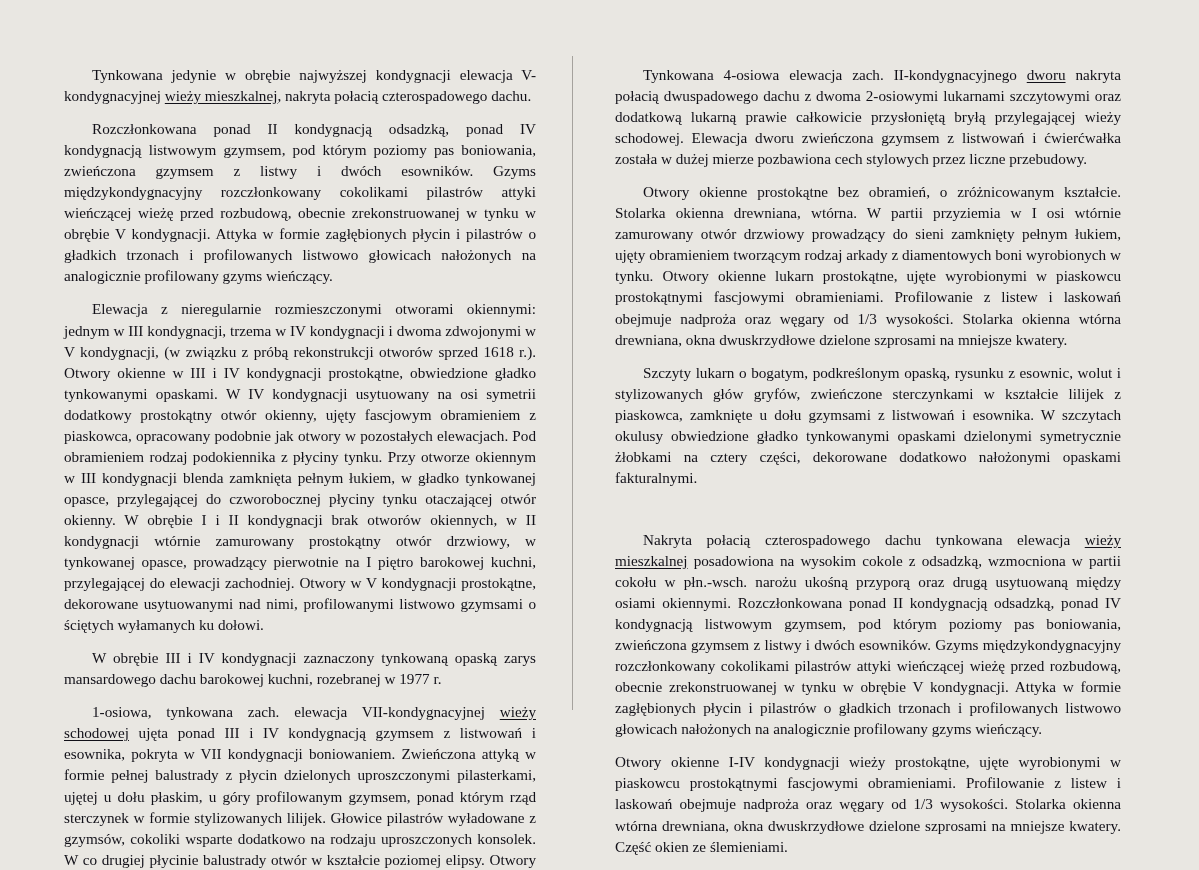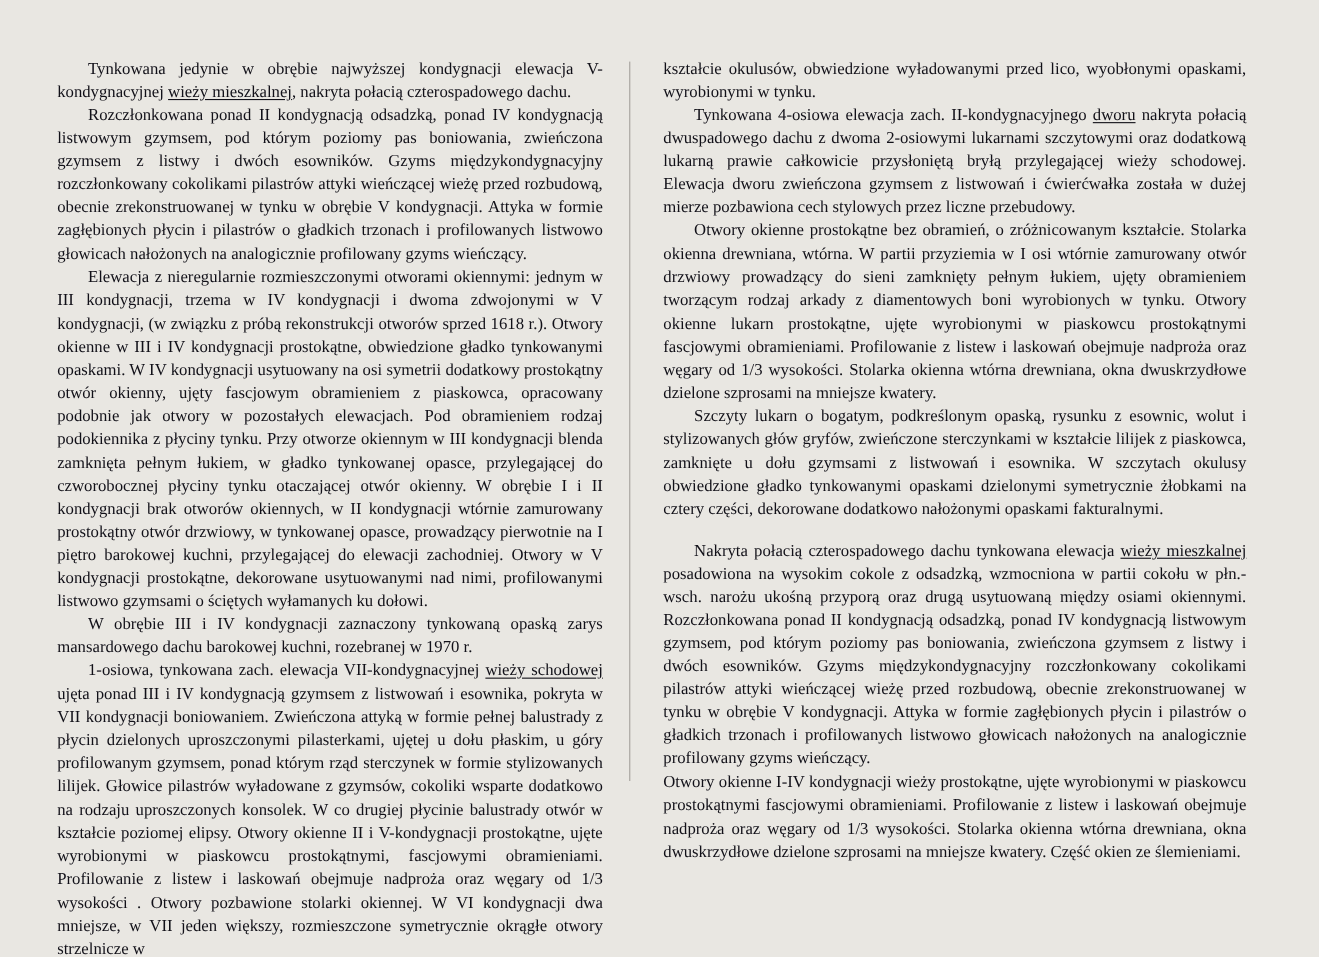--- a/index.html
+++ b/index.html
@@ -47,21 +47,21 @@
     background: #8d8b86;
     margin-top: 4px;
     margin-bottom: 120px;
     opacity: 0.75;
   }
   .col-right {
     width: 560px;
     padding-left: 30px;
   }
   p {
-    margin: 0;
+    margin: 12px;
   }
   p.indent {
     text-indent: 28px;
   }
   p.noindent {
     text-indent: 0;
   }
   .u {
     text-decoration: underline;
     text-underline-offset: 2px;
@@ -84,33 +84,30 @@
       <p class="col indent">
         <span>Tynkowana jedynie w obrębie najwyższej kondygnacji elewacja V-kondygnacyjnej </span><span class="u">wieży mieszkalnej</span><span>, nakryta połacią czterospadowego dachu.</span>
       </p>
       <p class="col indent">
         <span>Rozczłonkowana ponad II kondygnacją odsadzką, ponad IV kondygnacją listwowym gzymsem, pod którym poziomy pas boniowania, zwieńczona gzymsem z listwy i dwóch esowników. Gzyms międzykondygnacyjny rozczłonkowany cokolikami pilastrów attyki wieńczącej wieżę przed rozbudową, obecnie zrekonstruowanej w tynku w obrębie V kondygnacji. Attyka w formie zagłębionych płycin i pilastrów o gładkich trzonach i profilowanych listwowo głowicach nałożonych na analogicznie profilowany gzyms wieńczący.</span>
       </p>
       <p class="col indent">
         <span>Elewacja z nieregularnie rozmieszczonymi otworami okiennymi: jednym w III kondygnacji, trzema w IV kondygnacji i dwoma zdwojonymi w V kondygnacji, (w związku z próbą rekonstrukcji otworów sprzed 1618 r.). Otwory okienne w III i IV kondygnacji prostokątne, obwiedzione gładko tynkowanymi opaskami. W IV kondygnacji usytuowany na osi symetrii dodatkowy prostokątny otwór okienny, ujęty fascjowym obramieniem z piaskowca, opracowany podobnie jak otwory w pozostałych elewacjach. Pod obramieniem rodzaj podokiennika z płyciny tynku. Przy otworze okiennym w III kondygnacji blenda zamknięta pełnym łukiem, w gładko tynkowanej opasce, przylegającej do czworobocznej płyciny tynku otaczającej otwór okienny. W obrębie I i II kondygnacji brak otworów okiennych, w II kondygnacji wtórnie zamurowany prostokątny otwór drzwiowy, w tynkowanej opasce, prowadzący pierwotnie na I piętro barokowej kuchni, przylegającej do elewacji zachodniej. Otwory w V kondygnacji prostokątne, dekorowane usytuowanymi nad nimi, profilowanymi listwowo gzymsami o ściętych wyłamanych ku dołowi.</span>
       </p>
       <p class="col indent">
-        <span>W obrębie III i IV kondygnacji zaznaczony tynkowaną opaską zarys mansardowego dachu barokowej kuchni, rozebranej w 1970 r.</span>
+        <span>W obrębie III i IV kondygnacji zaznaczony tynkowaną opaską zarys mansardowego dachu barokowej kuchni, rozebranej w 1977 r.</span>
       </p>
       <p class="col indent">
         <span>1-osiowa, tynkowana zach. elewacja VII-kondygnacyjnej </span><span class="u">wieży schodowej</span><span> ujęta ponad III i IV kondygnacją gzymsem z listwowań i esownika, pokryta w VII kondygnacji boniowaniem. Zwieńczona attyką w formie pełnej balustrady z płycin dzielonych uproszczonymi pilasterkami, ujętej u dołu płaskim, u góry profilowanym gzymsem, ponad którym rząd sterczynek w formie stylizowanych lilijek. Głowice pilastrów wyładowane z gzymsów, cokoliki wsparte dodatkowo na rodzaju uproszczonych konsolek. W co drugiej płycinie balustrady otwór w kształcie poziomej elipsy. Otwory okienne II i V-kondygnacji prostokątne, ujęte wyrobionymi w piaskowcu prostokątnymi, fascjowymi obramieniami. Profilowanie z listew i laskowań obejmuje nadproża oraz węgary od 1/3 wysokości . Otwory pozbawione stolarki okiennej. W VI kondygnacji dwa mniejsze, w VII jeden większy, rozmieszczone symetrycznie okrągłe otwory strzelnicze w</span>
       </p>
     </div>
 
     <div class="col-divider"></div>
 
     <div class="col col-right">
-      <p class="col noindent">
-        <span>kształcie okulusów, obwiedzione wyładowanymi przed lico, wyobłonymi opaskami, wyrobionymi w tynku.</span>
-      </p>
       <p class="col indent">
         <span>Tynkowana 4-osiowa elewacja zach. II-kondygnacyjnego </span><span class="u">dworu</span><span> nakryta połacią dwuspadowego dachu z dwoma 2-osiowymi lukarnami szczytowymi oraz dodatkową lukarną prawie całkowicie przysłoniętą bryłą przylegającej wieży schodowej. Elewacja dworu zwieńczona gzymsem z listwowań i ćwierćwałka została w dużej mierze pozbawiona cech stylowych przez liczne przebudowy.</span>
       </p>
       <p class="col indent">
         <span>Otwory okienne prostokątne bez obramień, o zróżnicowanym kształcie. Stolarka okienna drewniana, wtórna. W partii przyziemia w I osi wtórnie zamurowany otwór drzwiowy prowadzący do sieni zamknięty pełnym łukiem, ujęty obramieniem tworzącym rodzaj arkady z diamentowych boni wyrobionych w tynku. Otwory okienne lukarn prostokątne, ujęte wyrobionymi w piaskowcu prostokątnymi fascjowymi obramieniami. Profilowanie z listew i laskowań obejmuje nadproża oraz węgary od 1/3 wysokości. Stolarka okienna wtórna drewniana, okna dwuskrzydłowe dzielone szprosami na mniejsze kwatery.</span>
       </p>
       <p class="col indent">
         <span>Szczyty lukarn o bogatym, podkreślonym opaską, rysunku z esownic, wolut i stylizowanych głów gryfów, zwieńczone sterczynkami w kształcie lilijek z piaskowca, zamknięte u dołu gzymsami z listwowań i esownika. W szczytach okulusy obwiedzione gładko tynkowanymi opaskami dzielonymi symetrycznie żłobkami na cztery części, dekorowane dodatkowo nałożonymi opaskami fakturalnymi.</span>
       </p>
       <div class="spacer-md"></div>

